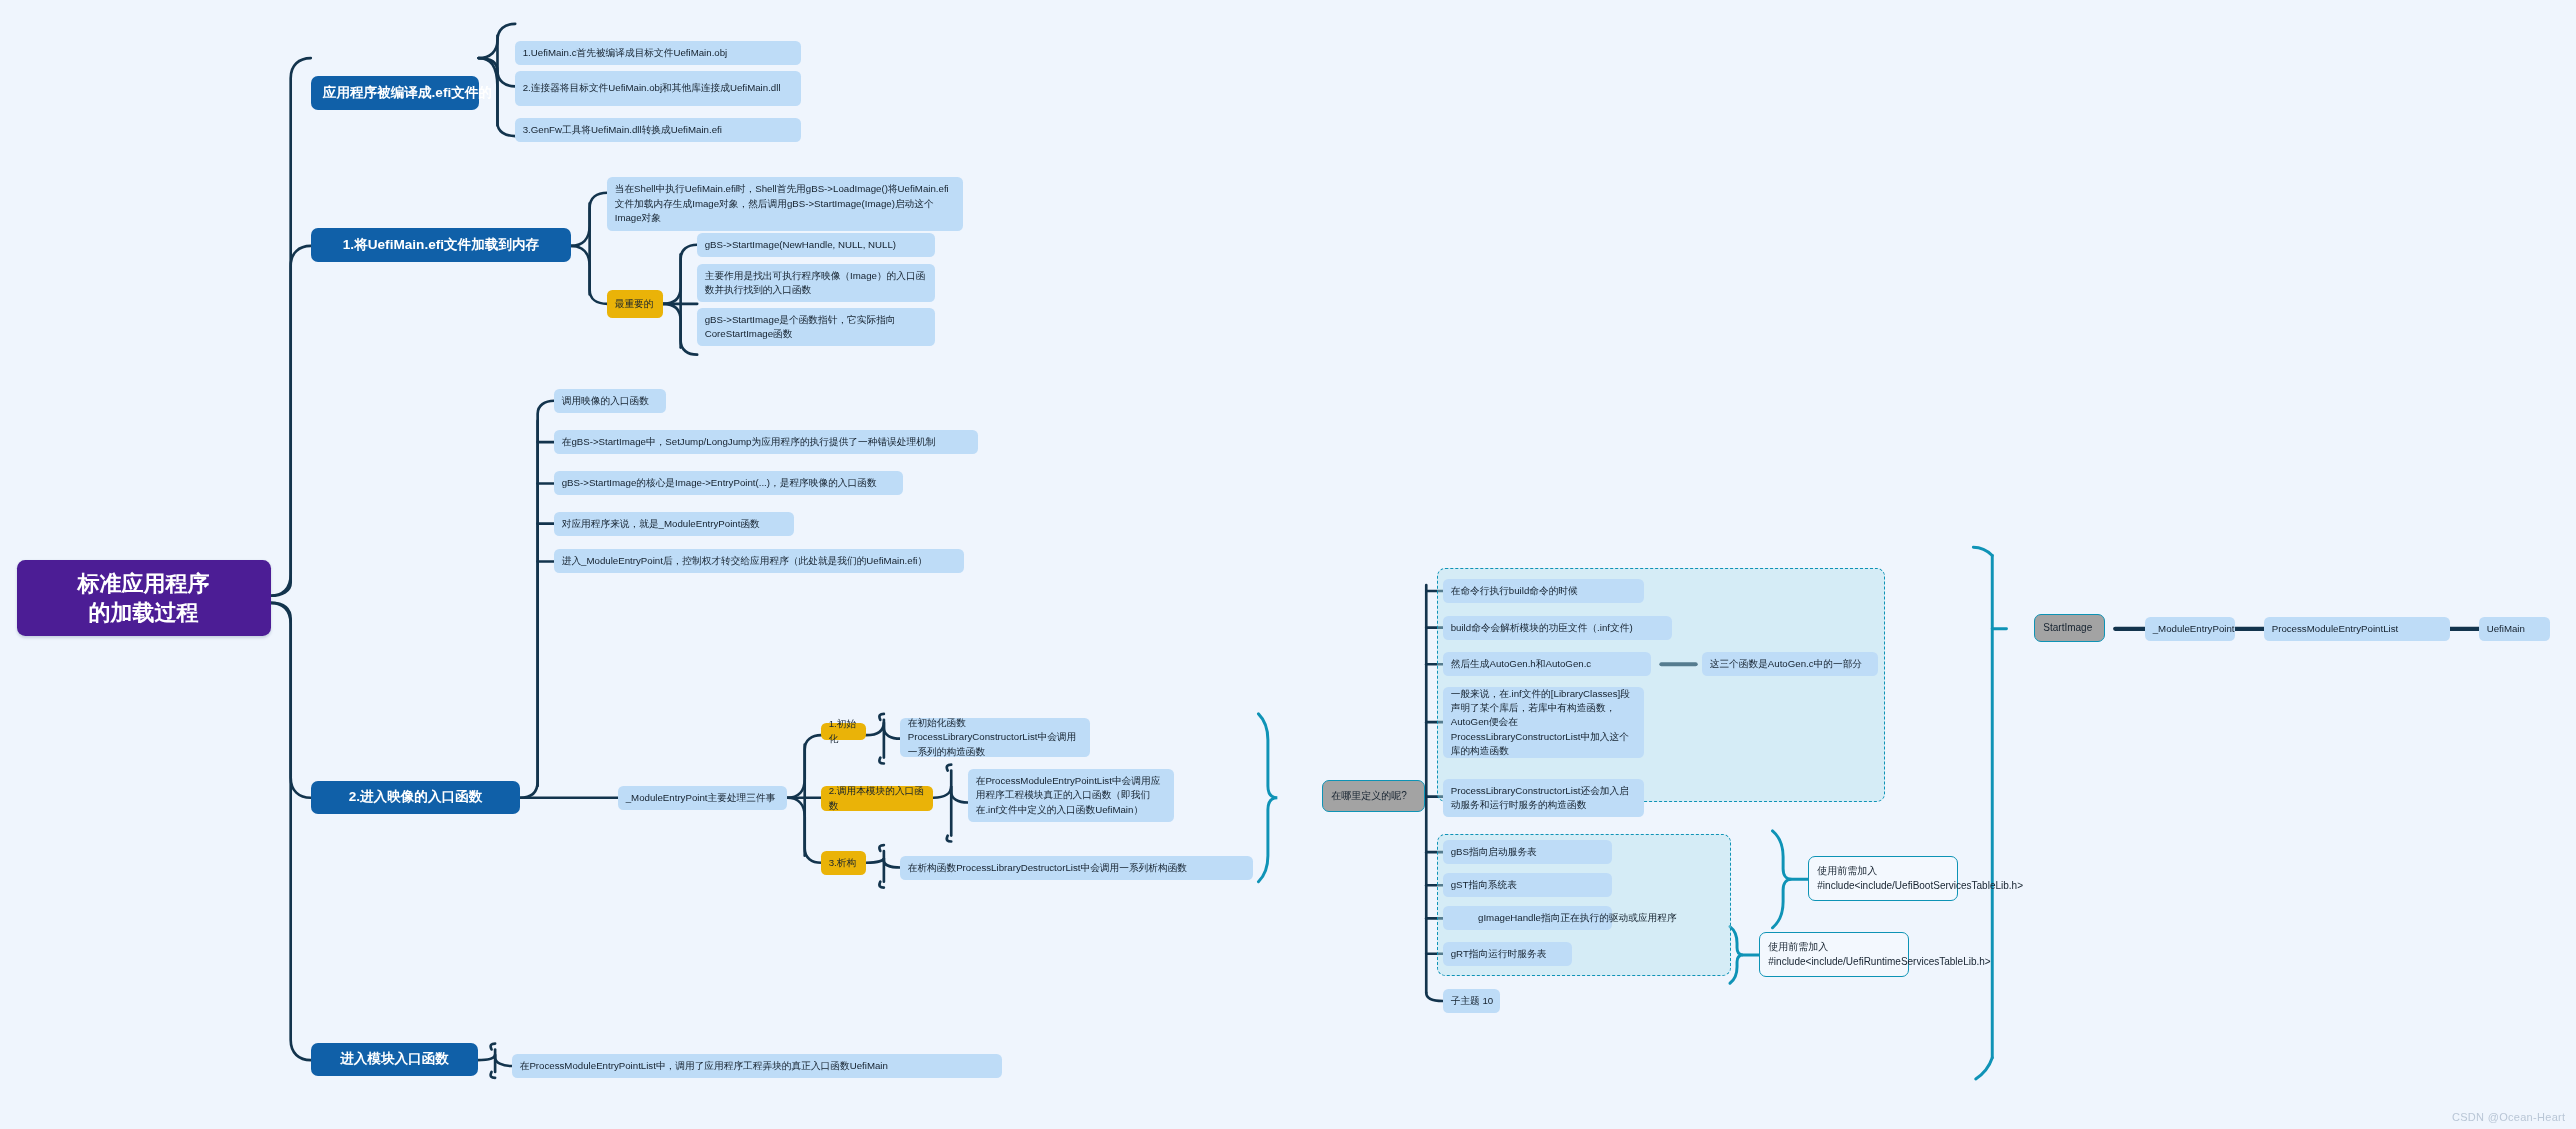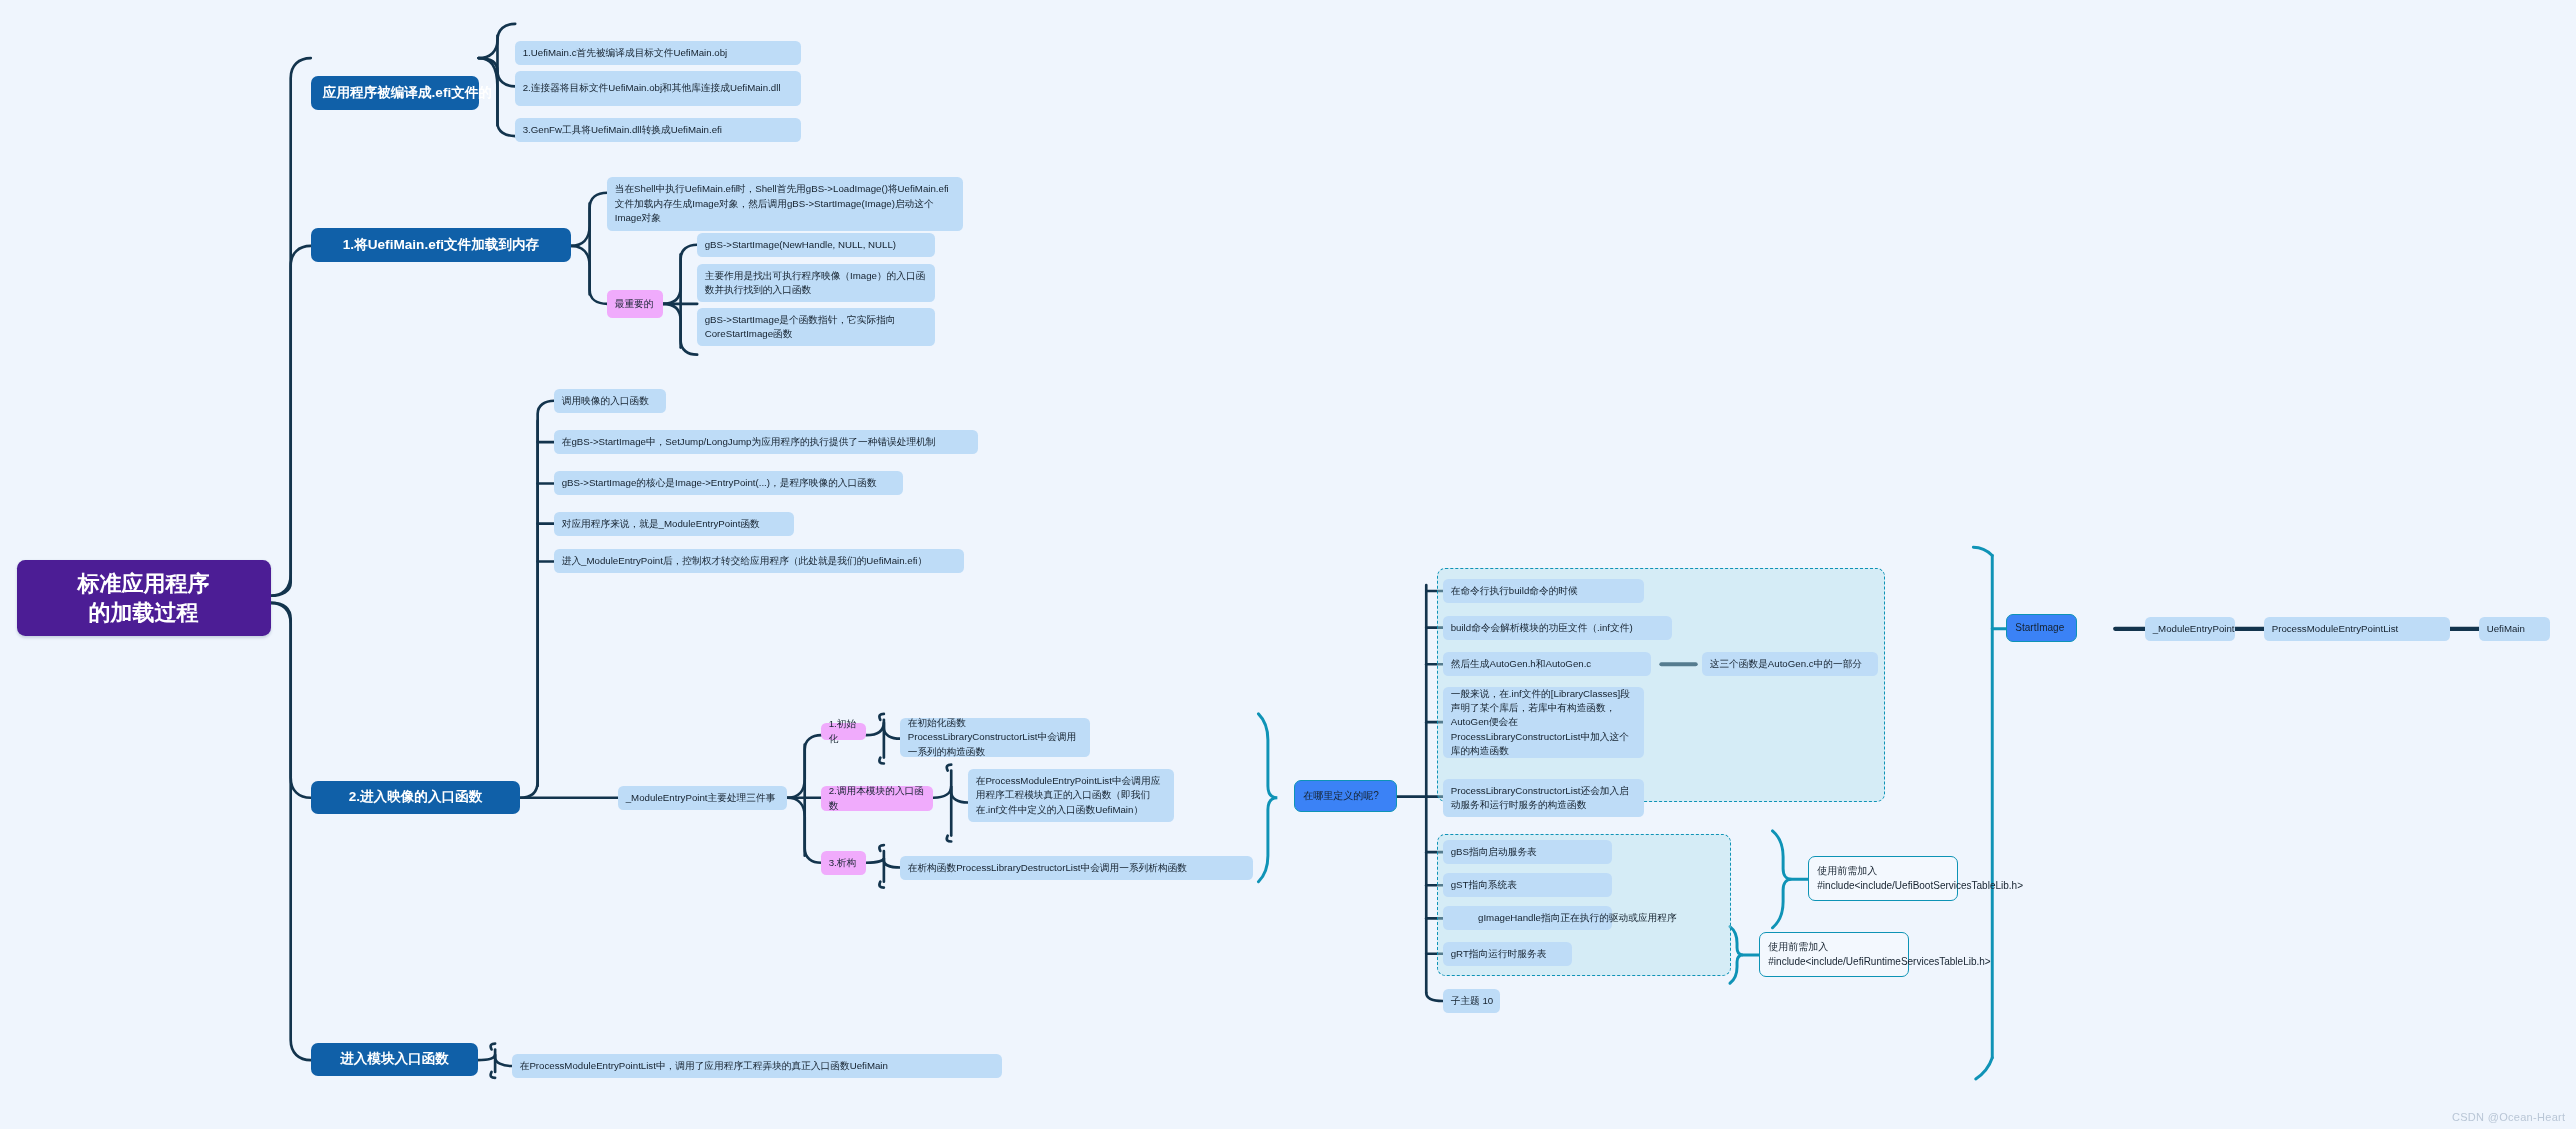--- a/index.html
+++ b/index.html
@@ -28,28 +28,28 @@
     background:#1060a8;color:#ffffff;border-radius:7px;
     font-size:13.6px;font-weight:700;line-height:1.25;
     padding:7px 11.8px;text-align:center;justify-content:center;
     white-space:nowrap;
   }
   
   .box{
     background:#bedcf7;color:#14212e;border-radius:5.3px;
     font-size:9.7px;line-height:1.48;padding:5.3px 7.7px;
   }
-  .box.pale{background:#f0abfc;}
+  .box.pale{background:#eab308;}
   .box.nowrap{white-space:nowrap;}
   
   .outline{
     background:#f3f8fe;color:#15222f;border:1.8px solid #0d93b5;
     border-radius:7px;font-size:10px;line-height:1.45;padding:5.3px 8.3px;
   }
-  .outline.white{background:#3b82f6;}
+  .outline.white{background:#a3a3a3;margin-left:28px;}
   
   .dashed{
     position:absolute;box-sizing:border-box;
     border:1.8px dashed #0f93b6;border-radius:8.3px;
     background:rgba(176,225,235,.42);
   }
   .watermark{
     position:absolute;right:10.6px;bottom:7px;
     font-size:11px;color:#b9c6d6;letter-spacing:0.3px;
   }

